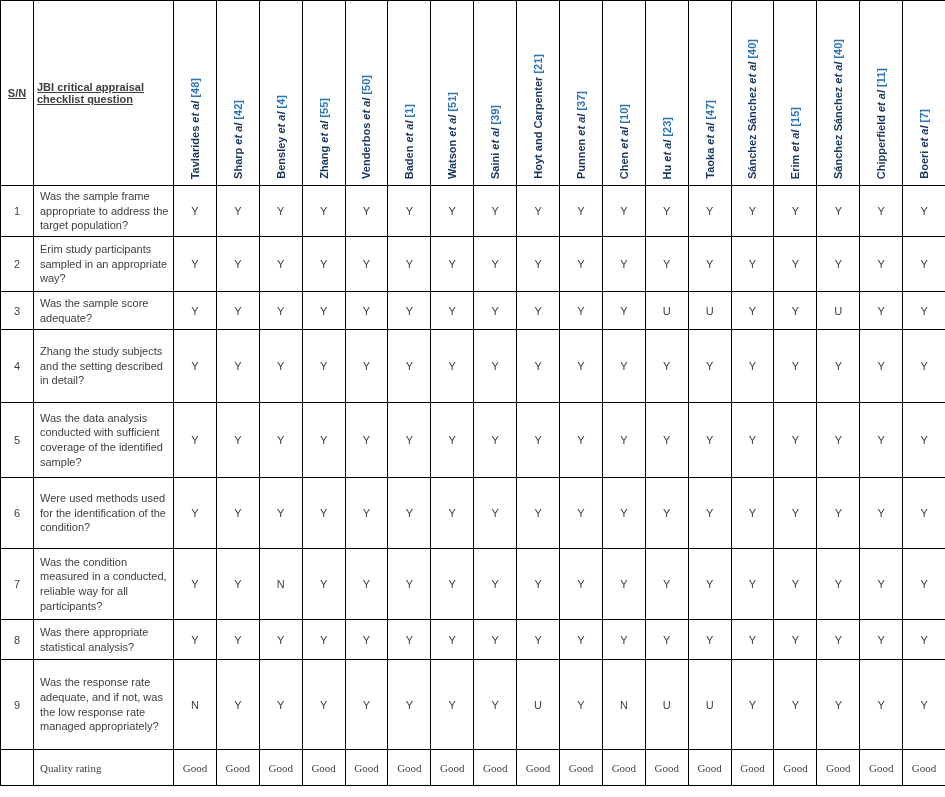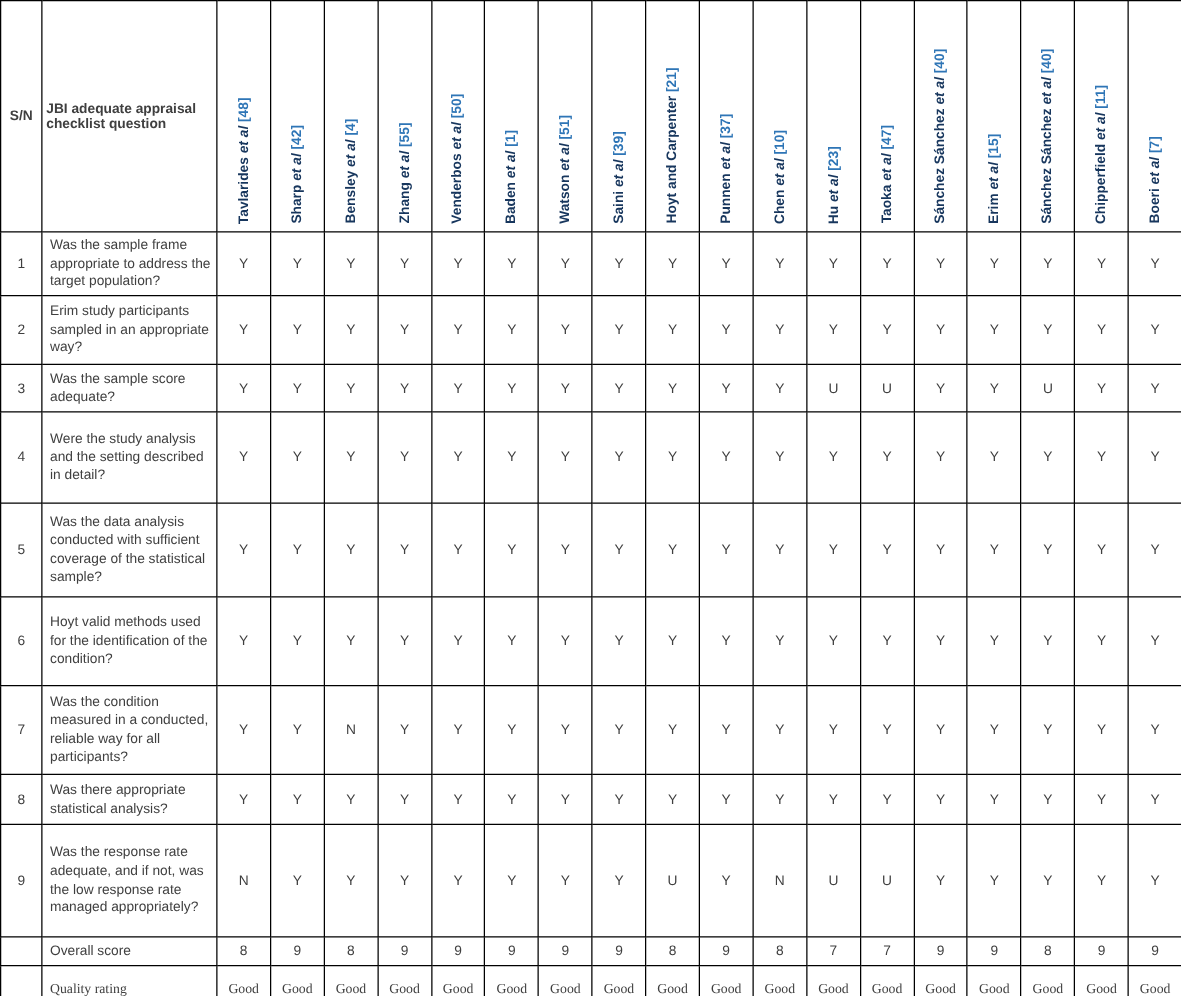--- a/index.html
+++ b/index.html
@@ -20,20 +20,21 @@
   col.c-sn{width:33px;}
   col.c-q{width:140px;}
   col.c-study{width:42.9px;}
   th.corner{
     vertical-align:middle;
     text-align:left;
     font-weight:bold;
     color:#3b3b3b;
     padding:2px 3px;
     font-size:11.5px;
+    text-decoration:underline;
   }
   th.sn-h{text-align:center;padding:2px 1px;}
   tr.head-row{height:185px;}
   th.study{vertical-align:bottom;padding:0 0 6px 0;}
   .vtext{
     writing-mode:vertical-rl;
     transform:rotate(180deg);
     margin:0 auto;
     white-space:nowrap;
     line-height:1.1;
@@ -92,21 +93,21 @@
         <col class="c-study">
         <col class="c-study">
         <col class="c-study">
         <col class="c-study">
         <col class="c-study">
         <col class="c-study">
       </colgroup>
     <thead>
       <tr class="head-row" id="header-row">
         <th class="corner sn-h">S/N</th>
-        <th class="corner">JBI adequate appraisal checklist question</th>
+        <th class="corner">JBI critical appraisal checklist question</th>
       <th class="study">
             <div class="vtext"><span>Tavlarides </span><span class="etal">et al</span><span class="ref"> [48]</span></div>
           </th>
           <th class="study">
             <div class="vtext"><span>Sharp </span><span class="etal">et al</span><span class="ref"> [42]</span></div>
           </th>
           <th class="study">
             <div class="vtext"><span>Bensley </span><span class="etal">et al</span><span class="ref"> [4]</span></div>
           </th>
           <th class="study">
@@ -218,21 +219,21 @@
           <td class="val">U</td>
           <td class="val">U</td>
           <td class="val">Y</td>
           <td class="val">Y</td>
           <td class="val">U</td>
           <td class="val">Y</td>
           <td class="val">Y</td>
         </tr>
         <tr style="height: 73px;">
           <td class="sn">4</td>
-          <td class="question">Were the study analysis and the setting described in detail?</td>
+          <td class="question">Zhang the study subjects and the setting described in detail?</td>
           <td class="val">Y</td>
           <td class="val">Y</td>
           <td class="val">Y</td>
           <td class="val">Y</td>
           <td class="val">Y</td>
           <td class="val">Y</td>
           <td class="val">Y</td>
           <td class="val">Y</td>
           <td class="val">Y</td>
           <td class="val">Y</td>
@@ -240,21 +241,21 @@
           <td class="val">Y</td>
           <td class="val">Y</td>
           <td class="val">Y</td>
           <td class="val">Y</td>
           <td class="val">Y</td>
           <td class="val">Y</td>
           <td class="val">Y</td>
         </tr>
         <tr style="height: 75px;">
           <td class="sn">5</td>
-          <td class="question">Was the data analysis conducted with sufficient coverage of the statistical sample?</td>
+          <td class="question">Was the data analysis conducted with sufficient coverage of the identified sample?</td>
           <td class="val">Y</td>
           <td class="val">Y</td>
           <td class="val">Y</td>
           <td class="val">Y</td>
           <td class="val">Y</td>
           <td class="val">Y</td>
           <td class="val">Y</td>
           <td class="val">Y</td>
           <td class="val">Y</td>
           <td class="val">Y</td>
@@ -262,21 +263,21 @@
           <td class="val">Y</td>
           <td class="val">Y</td>
           <td class="val">Y</td>
           <td class="val">Y</td>
           <td class="val">Y</td>
           <td class="val">Y</td>
           <td class="val">Y</td>
         </tr>
         <tr style="height: 71px;">
           <td class="sn">6</td>
-          <td class="question">Hoyt valid methods used for the identification of the condition?</td>
+          <td class="question">Were used methods used for the identification of the condition?</td>
           <td class="val">Y</td>
           <td class="val">Y</td>
           <td class="val">Y</td>
           <td class="val">Y</td>
           <td class="val">Y</td>
           <td class="val">Y</td>
           <td class="val">Y</td>
           <td class="val">Y</td>
           <td class="val">Y</td>
           <td class="val">Y</td>
@@ -347,42 +348,20 @@
           <td class="val">U</td>
           <td class="val">Y</td>
           <td class="val">N</td>
           <td class="val">U</td>
           <td class="val">U</td>
           <td class="val">Y</td>
           <td class="val">Y</td>
           <td class="val">Y</td>
           <td class="val">Y</td>
           <td class="val">Y</td>
-        </tr>
-        <tr style="height: 23px;">
-          <td class="sn"></td>
-          <td class="sum-label">Overall score</td>
-          <td class="val">8</td>
-          <td class="val">9</td>
-          <td class="val">8</td>
-          <td class="val">9</td>
-          <td class="val">9</td>
-          <td class="val">9</td>
-          <td class="val">9</td>
-          <td class="val">9</td>
-          <td class="val">8</td>
-          <td class="val">9</td>
-          <td class="val">8</td>
-          <td class="val">7</td>
-          <td class="val">7</td>
-          <td class="val">9</td>
-          <td class="val">9</td>
-          <td class="val">8</td>
-          <td class="val">9</td>
-          <td class="val">9</td>
         </tr>
         <tr style="height: 36px; font-family: Liberation Serif, serif;">
           <td class="sn"></td>
           <td class="sum-label">Quality rating</td>
           <td class="val">Good</td>
           <td class="val">Good</td>
           <td class="val">Good</td>
           <td class="val">Good</td>
           <td class="val">Good</td>
           <td class="val">Good</td>

